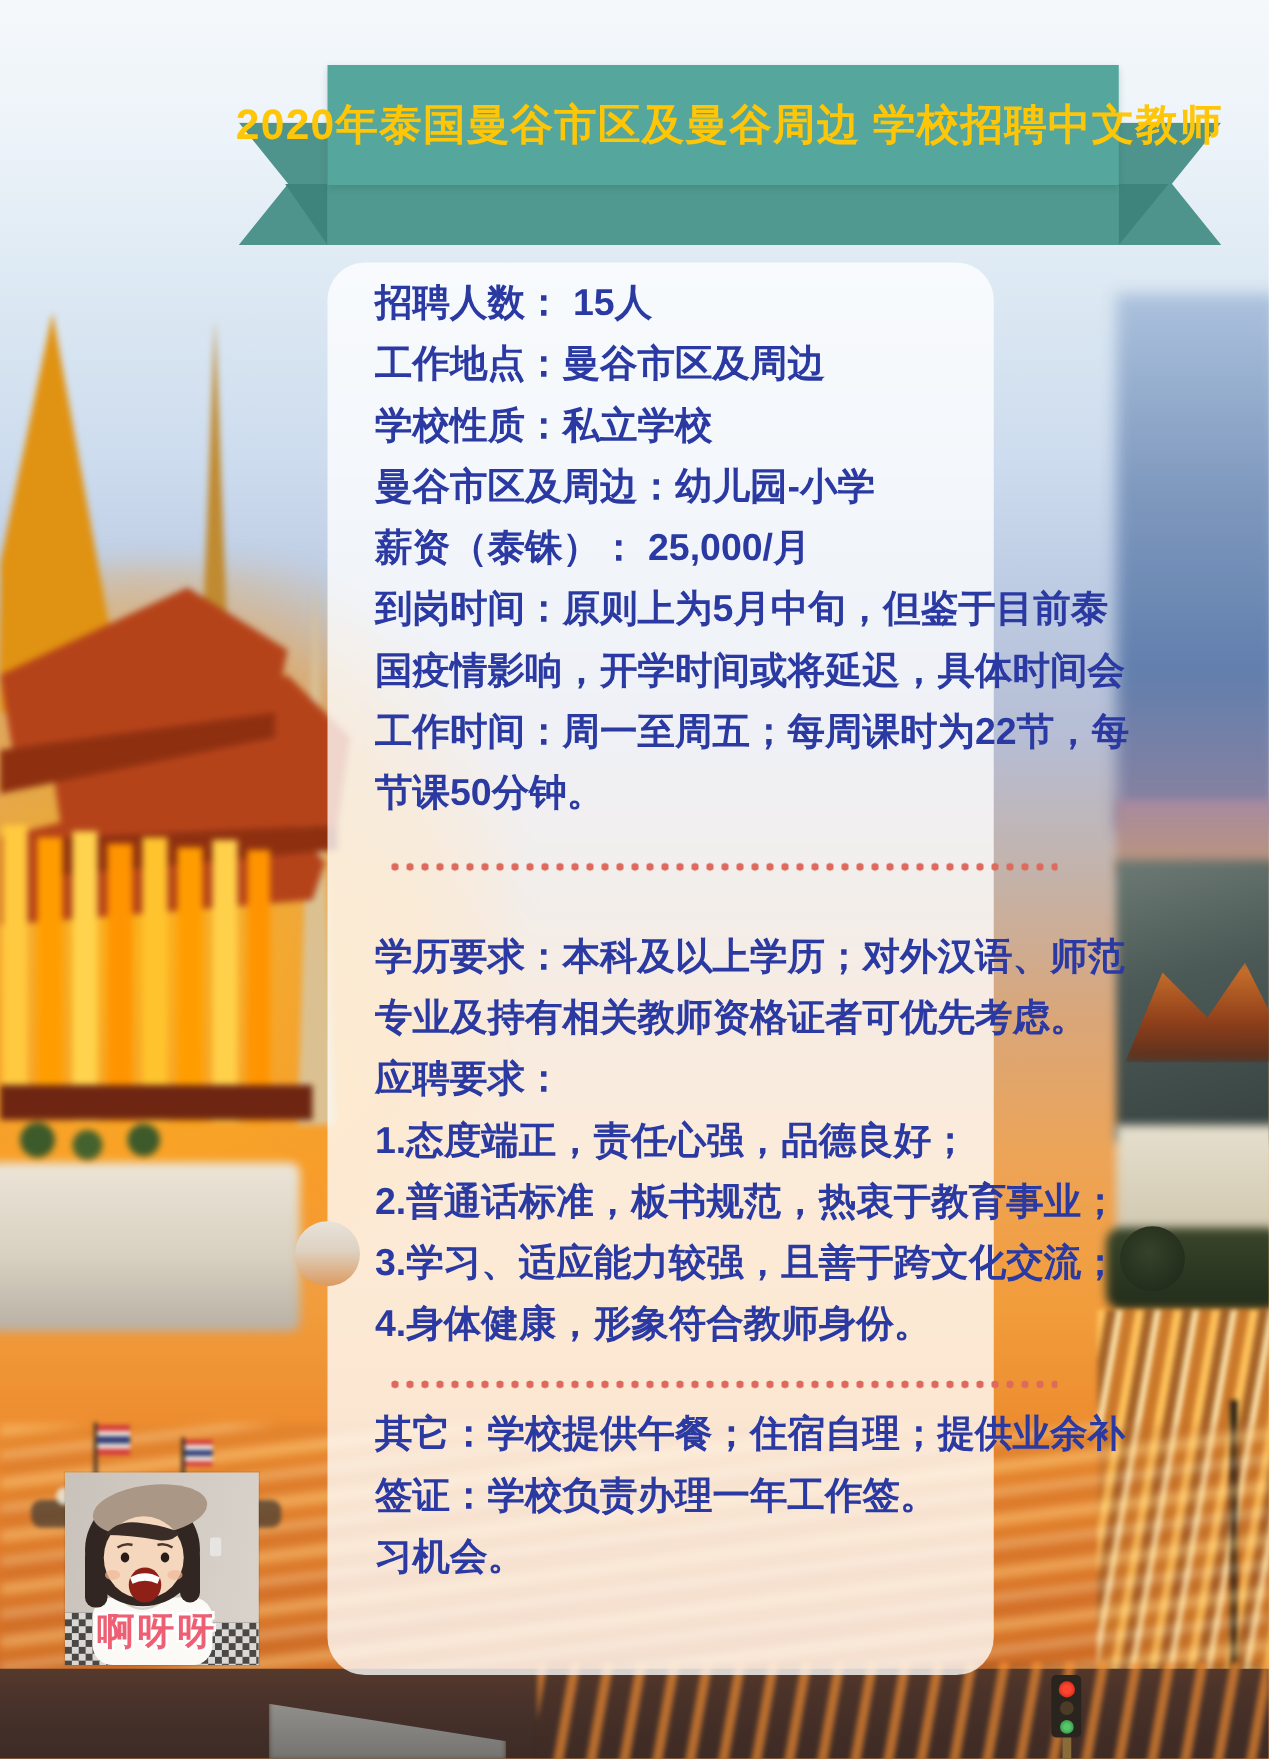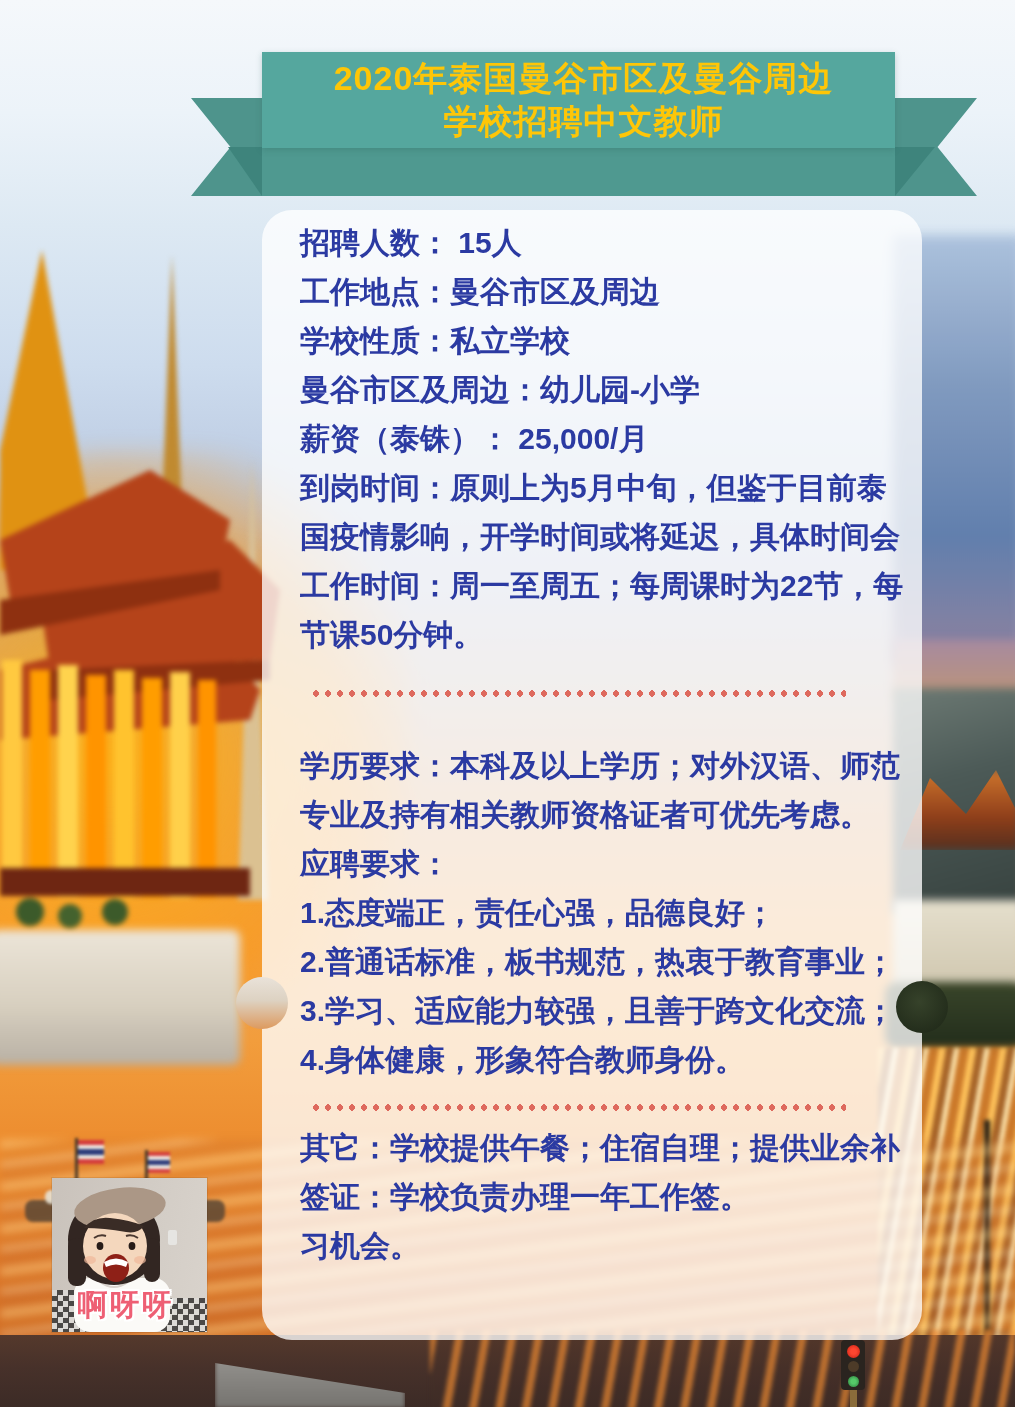--- a/index.html
+++ b/index.html
@@ -56,27 +56,27 @@
   
   .ribbon-tail{top:98px;width:84px;height:98px;background:#4e948c;}
   #ribbon-tail-left{left:191px;clip-path:polygon(0 0,100% 0,100% 100%,0 100%,47% 50%);}
   #ribbon-tail-right{left:893px;clip-path:polygon(0 0,100% 0,53% 50%,100% 100%,0 100%);}
   #ribbon-band{left:262px;top:147px;width:633px;height:49px;background:#4f9990;}
   #ribbon-fold-left{left:228px;top:147px;width:34px;height:49px;background:#3e847c;
     clip-path:polygon(100% 0,100% 100%,0 0);}
   #ribbon-fold-right{left:895px;top:147px;width:40px;height:49px;background:#3e847c;
     clip-path:polygon(0 0,100% 0,0 100%);}
   #ribbon-front{left:262px;top:52px;width:633px;height:96px;background:#55a79e;
-    display:flex;flex-direction:column;align-items:center;justify-content:center;
+    display:flex;align-items:center;justify-content:center;
     box-shadow:0 2px 6px rgba(40,90,85,.25);}
   #ribbon-front .rtext{color:#fec607;font-weight:bold;font-size:34px;line-height:43px;
     letter-spacing:1px;white-space:nowrap;text-align:center;padding-left:10px;}
 
   
-  #panel{left:262px;top:210px;width:660px;height:1130px;border-radius:30px;
+  #panel{left:262px;top:210px;width:533px;height:1130px;border-radius:30px;
     background:rgba(255,255,255,.78);box-sizing:border-box;
     padding:8px 20px 0 38px;}
   #panel p{margin:0;white-space:nowrap;color:#2b3aa2;font-weight:bold;
     font-size:30px;line-height:49px;}
   .dotted{height:7px;width:536px;margin-left:10px;
     background-image:radial-gradient(circle 3.2px,#de695d 96%,rgba(0,0,0,0) 100%);
     background-size:12px 7px;background-repeat:repeat-x;}
   #dotted-1{margin-top:31px;}
   #dotted-2{margin-top:20px;}
   #block-requirements{margin-top:44px;}

